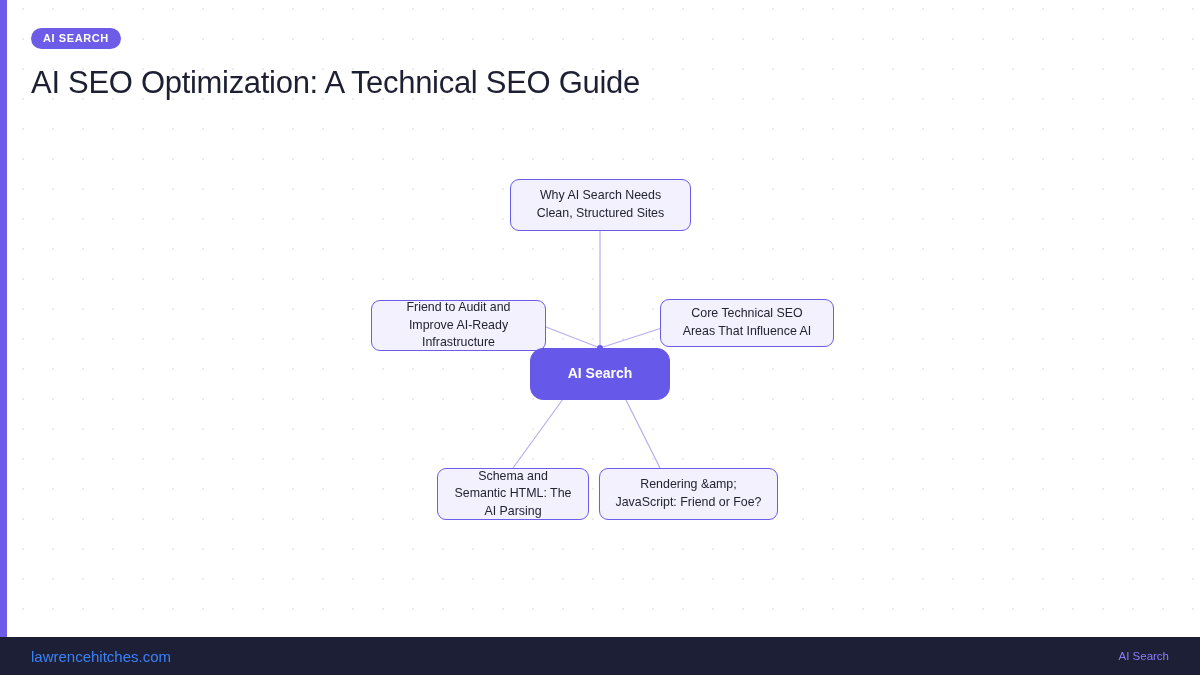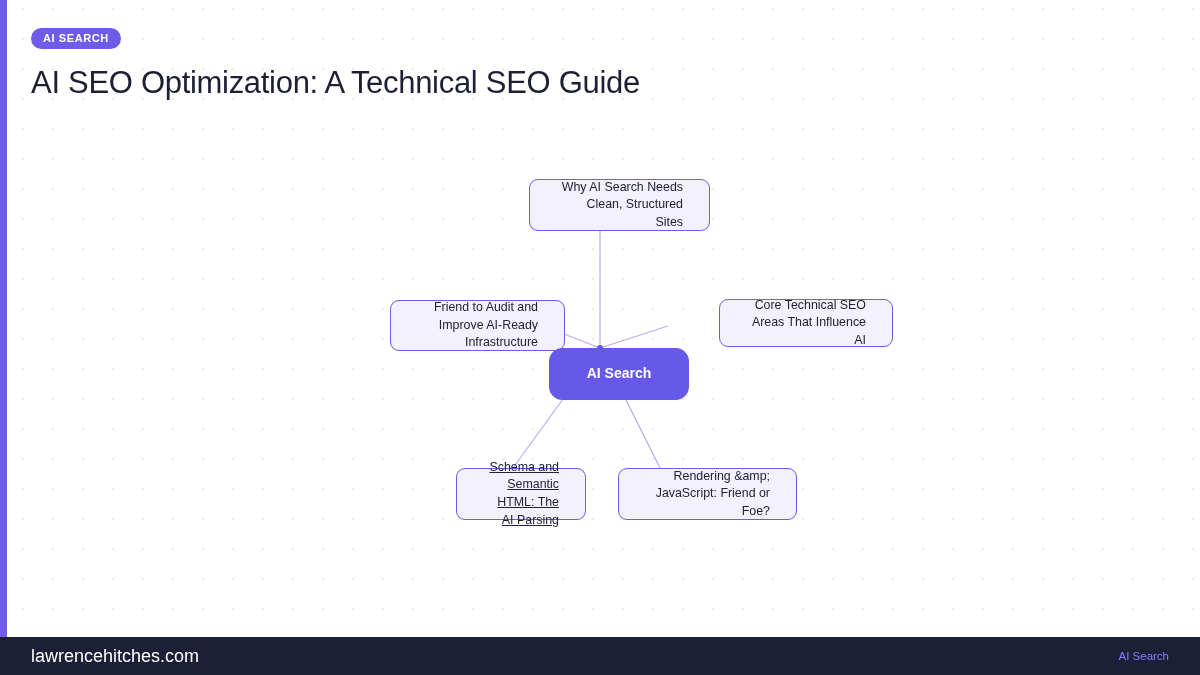--- a/index.html
+++ b/index.html
@@ -81,67 +81,66 @@
     height: 637px;
     pointer-events: none;
   }
 
   .node {
     position: absolute;
     box-sizing: border-box;
     display: flex;
     align-items: center;
     justify-content: center;
-    text-align: right;
+    text-align: center;
     border-radius: 9px;
     border: 1.3px solid #6c5ce7;
     background: #f2f1fd;
     color: #222435;
     font-size: 12.4px;
     line-height: 1.42;
-    padding: 6px 26px;
+    padding: 6px 13px;
     z-index: 4;
-    margin-left: 19px;
   }
   .node.hub {
     background: #6658e8;
     border-color: #6658e8;
     color: #ffffff;
     font-size: 14px;
     font-weight: bold;
     border-radius: 13px;
     z-index: 5;
   }
 
   
   #node-top      { left: 510px; top: 179px;  width: 181px; height: 52px; }
   #node-left     { left: 371px; top: 300px;  width: 175px; height: 51px; }
-  #node-right    { left: 700px; top: 299px;  width: 174px; height: 48px; }
+  #node-right    { left: 660px; top: 299px;  width: 174px; height: 48px; }
   #node-hub      { left: 530px; top: 348px;  width: 140px; height: 52px; }
-  #node-bot-left { left: 437px; top: 468px;  width: 130px; height: 52px; text-decoration: underline; }
+  #node-bot-left { left: 437px; top: 468px;  width: 152px; height: 52px; }
   #node-bot-right{ left: 599px; top: 468px;  width: 179px; height: 52px; }
 
   
   #footer {
     position: absolute;
     left: 0;
     bottom: 0;
     width: 1200px;
     height: 38px;
     background: #1d1f36;
     display: flex;
     align-items: center;
     justify-content: space-between;
     padding: 0 31px;
     box-sizing: border-box;
     z-index: 7;
   }
   #footer-site {
-    color: #ffffff;
-    font-size: 18px;
+    color: #3b82f6;
+    font-size: 15px;
   }
   #footer-tag {
     color: #8b7dff;
     font-size: 11.5px;
   }
 </style>
 </head>
 <body>
 
 <div id="page">

